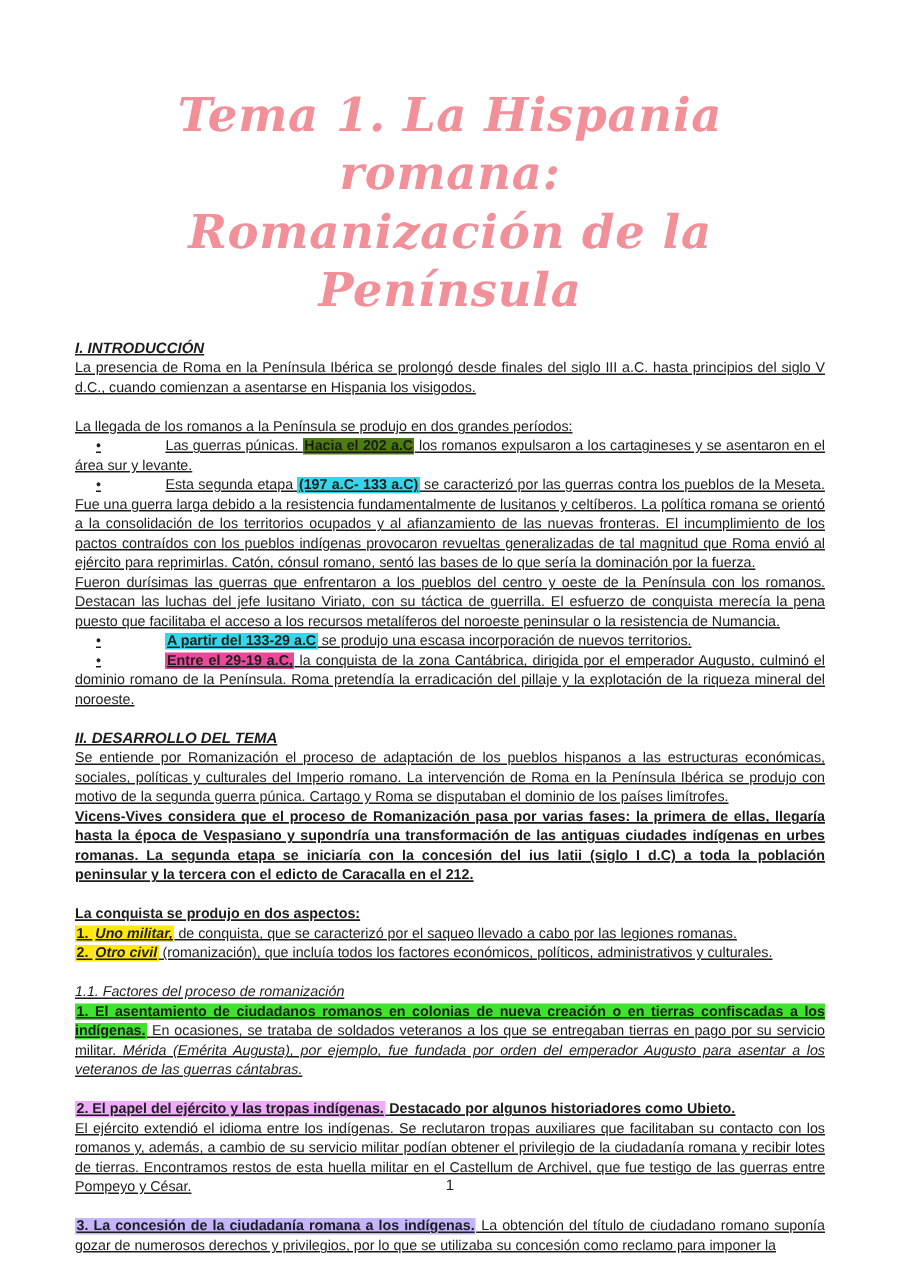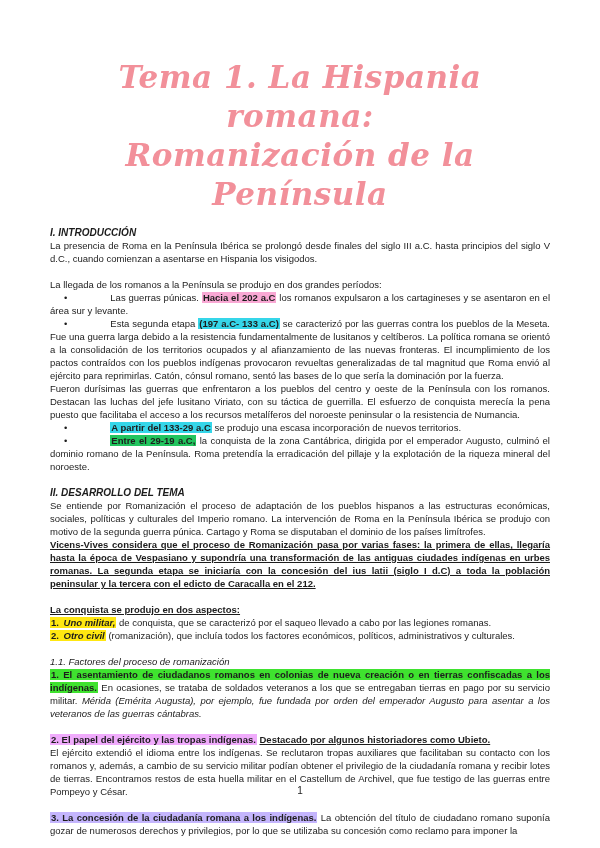--- a/index.html
+++ b/index.html
@@ -22,21 +22,21 @@
     font-style: italic;
     font-weight: bold;
     color: var(--accent, #f2909a);
     font-size: 31px;
     line-height: 39px;
     letter-spacing: 0.5px;
     margin-bottom: 12px;
   }
   
   .doc-body { font-size: 9.5px; line-height: 13px; }
-  .block { margin: 0; text-align: justify; }
+  .block { margin: 0; text-align: justify; text-decoration: underline; }
   .heading {
     font-weight: bold;
     font-style: italic;
     font-size: 10px;
     text-align: left;
   }
   .spacer { height: 13px; }
   .bullet .glyph { margin-left: 14px; }
   .bullet .tab { display: inline-block; width: 43px; }
   .b { font-weight: bold; }
@@ -61,25 +61,25 @@
   <div class="doc-title">
     <div>Tema 1. La Hispania romana:</div>
     <div>Romanización de la Península</div>
   </div>
 
   <div class="doc-body">
       <div class="block heading"><span>I. INTRODUCCIÓN</span></div>
       <div class="block para"><span>La presencia de Roma en la Península Ibérica se prolongó desde finales del siglo III a.C. hasta principios del siglo V d.C., cuando comienzan a asentarse en Hispania los visigodos.</span></div>
       <div class="spacer"></div>
       <div class="block para"><span>La llegada de los romanos a la Península se produjo en dos grandes períodos:</span></div>
-      <div class="block bullet"><span class="glyph">•</span><span class="tab"></span><span>Las guerras púnicas. </span><span class="b hl" style="background: #f9a8d4;">Hacia el 202 a.C</span><span> los romanos expulsaron a los cartagineses y se asentaron en el área sur y levante.</span></div>
+      <div class="block bullet"><span class="glyph">•</span><span class="tab"></span><span>Las guerras púnicas. </span><span class="b hl" style="background: #4d7c0f;">Hacia el 202 a.C</span><span> los romanos expulsaron a los cartagineses y se asentaron en el área sur y levante.</span></div>
       <div class="block bullet"><span class="glyph">•</span><span class="tab"></span><span>Esta segunda etapa </span><span class="b hl" style="background: rgb(53, 214, 233);">(197 a.C- 133 a.C)</span><span> se caracterizó por las guerras contra los pueblos de la Meseta. Fue una guerra larga debido a la resistencia fundamentalmente de lusitanos y celtíberos. La política romana se orientó a la consolidación de los territorios ocupados y al afianzamiento de las nuevas fronteras. El incumplimiento de los pactos contraídos con los pueblos indígenas provocaron revueltas generalizadas de tal magnitud que Roma envió al ejército para reprimirlas. Catón, cónsul romano, sentó las bases de lo que sería la dominación por la fuerza.</span></div>
       <div class="block para"><span>Fueron durísimas las guerras que enfrentaron a los pueblos del centro y oeste de la Península con los romanos. Destacan las luchas del jefe lusitano Viriato, con su táctica de guerrilla. El esfuerzo de conquista merecía la pena puesto que facilitaba el acceso a los recursos metalíferos del noroeste peninsular o la resistencia de Numancia.</span></div>
       <div class="block bullet"><span class="glyph">•</span><span class="tab"></span><span class="b hl" style="background: rgb(53, 214, 233);">A partir del 133-29 a.C</span><span> se produjo una escasa incorporación de nuevos territorios.</span></div>
-      <div class="block bullet"><span class="glyph">•</span><span class="tab"></span><span class="b hl" style="background: #22c55e;">Entre el 29-19 a.C,</span><span> la conquista de la zona Cantábrica, dirigida por el emperador Augusto, culminó el dominio romano de la Península. Roma pretendía la erradicación del pillaje y la explotación de la riqueza mineral del noroeste.</span></div>
+      <div class="block bullet"><span class="glyph">•</span><span class="tab"></span><span class="b hl" style="background: #ec4899;">Entre el 29-19 a.C,</span><span> la conquista de la zona Cantábrica, dirigida por el emperador Augusto, culminó el dominio romano de la Península. Roma pretendía la erradicación del pillaje y la explotación de la riqueza mineral del noroeste.</span></div>
       <div class="spacer"></div>
       <div class="block heading"><span>II. DESARROLLO DEL TEMA</span></div>
       <div class="block para"><span>Se entiende por Romanización el proceso de adaptación de los pueblos hispanos a las estructuras económicas, sociales, políticas y culturales del Imperio romano. La intervención de Roma en la Península Ibérica se produjo con motivo de la segunda guerra púnica. Cartago y Roma se disputaban el dominio de los países limítrofes.</span></div>
       <div class="block para"><span class="b u">Vicens-Vives considera que el proceso de Romanización pasa por varias fases: la primera de ellas, llegaría hasta la época de Vespasiano y supondría una transformación de las antiguas ciudades indígenas en urbes romanas. La segunda etapa se iniciaría con la concesión del ius latii (siglo I d.C) a toda la población peninsular y la tercera con el edicto de Caracalla en el 212.</span></div>
       <div class="spacer"></div>
       <div class="block para"><span class="b u">La conquista se produjo en dos aspectos:</span></div>
       <div class="block para"><span class="b hl" style="background: rgb(255, 231, 17);">1. </span><span class="b i hl" style="background: rgb(255, 231, 17);">Uno militar,</span><span> de conquista, que se caracterizó por el saqueo llevado a cabo por las legiones romanas.</span></div>
       <div class="block para"><span class="b hl" style="background: rgb(255, 231, 17);">2. </span><span class="b i hl" style="background: rgb(255, 231, 17); margin-top: 20px;">Otro civil</span><span> (romanización), que incluía todos los factores económicos, políticos, administrativos y culturales.</span></div>
       <div class="spacer"></div>
       <div class="block para"><span class="i">1.1. Factores del proceso de romanización</span></div>

